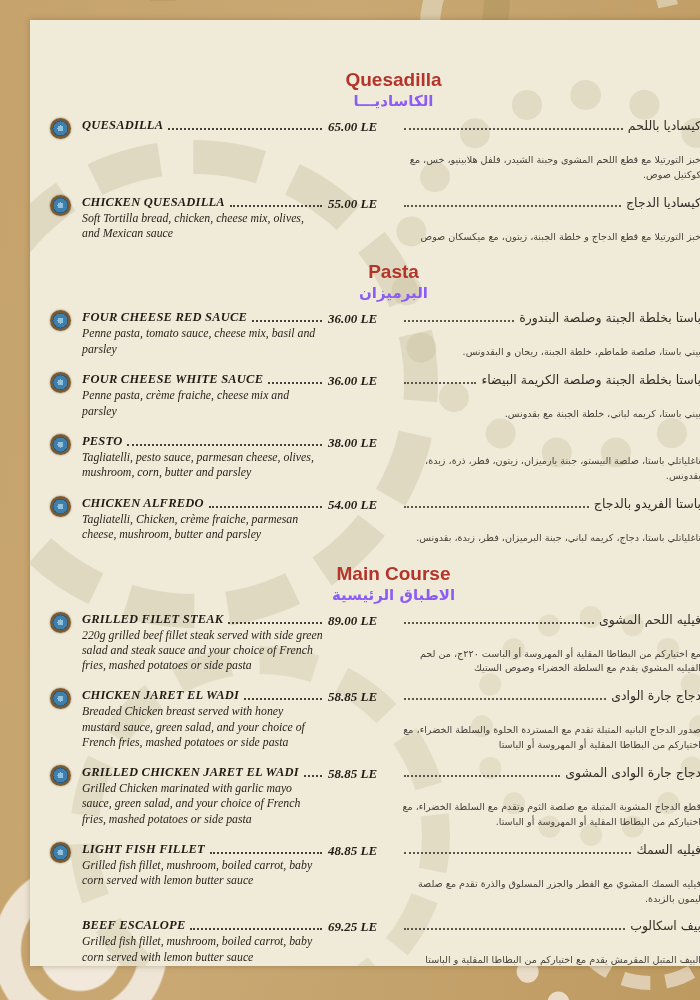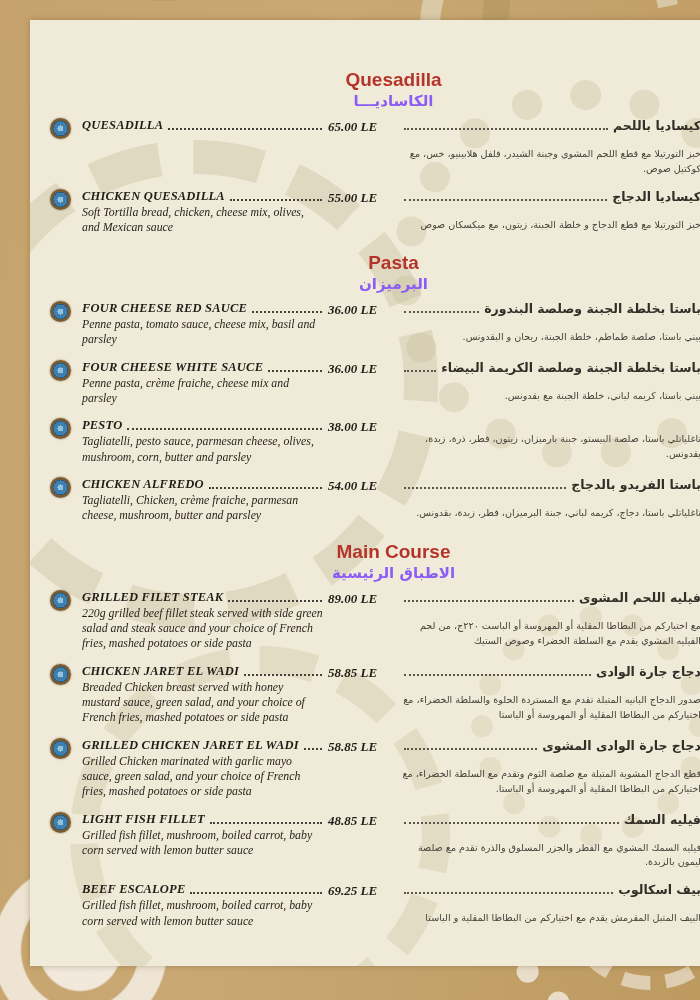--- a/index.html
+++ b/index.html
@@ -55,23 +55,23 @@
     background:radial-gradient(circle, #8fc3dd 0 3px, #3f7fae 3px 7px, #2b5b80 7px 8px, #7a5a2f 8px 10.5px, #55401f 10.5px);
     box-shadow:0 0 2px rgba(60,40,10,.6); }
   .badge-spacer { width:21px; height:21px; }
   .en-name-row { display:flex; align-items:flex-end; }
   .en-name { font-weight:bold; font-style:italic; font-size:12.5px; color:#211c16; white-space:nowrap; letter-spacing:.2px; }
   .leader { flex:1 1 8px; border-bottom:2px dotted #45403a; margin:0 2px 3px 5px; min-width:8px; }
   .en-desc { font-style:italic; font-size:11.8px; line-height:1.3; color:#2a241d; margin-top:1px; }
   .price { font-style:italic; font-weight:bold; font-size:13px; color:#211c16; white-space:nowrap; padding-top:1px; }
   .ar-block { direction:rtl; text-align:right; font-family:"DejaVu Sans", sans-serif; padding-right:4px; }
   .ar-name-row { display:flex; align-items:flex-end; }
-  .ar-name { font-weight:bold; font-size:12.5px; color:#332e27; white-space:nowrap; }
+  .ar-name { font-weight:normal; font-size:12.5px; color:#332e27; white-space:nowrap; }
   .ar-leader { flex:1 1 8px; border-bottom:2px dotted #5a544b; margin:0 5px 3px 2px; min-width:8px; }
-  .ar-desc { font-size:9.6px; line-height:1.55; color:#47413a; margin-top:14px; }
+  .ar-desc { font-size:9.6px; line-height:1.55; color:#47413a; margin-top:20px; }
 
   .gap-lg { height:6px; }
 </style>
 </head>
 <body>
 
 <div class="ornament o-ring o1"></div>
 <div class="ornament o-ring o2"></div>
 <div class="ornament o3"></div>
 <div class="ornament o4"></div>

